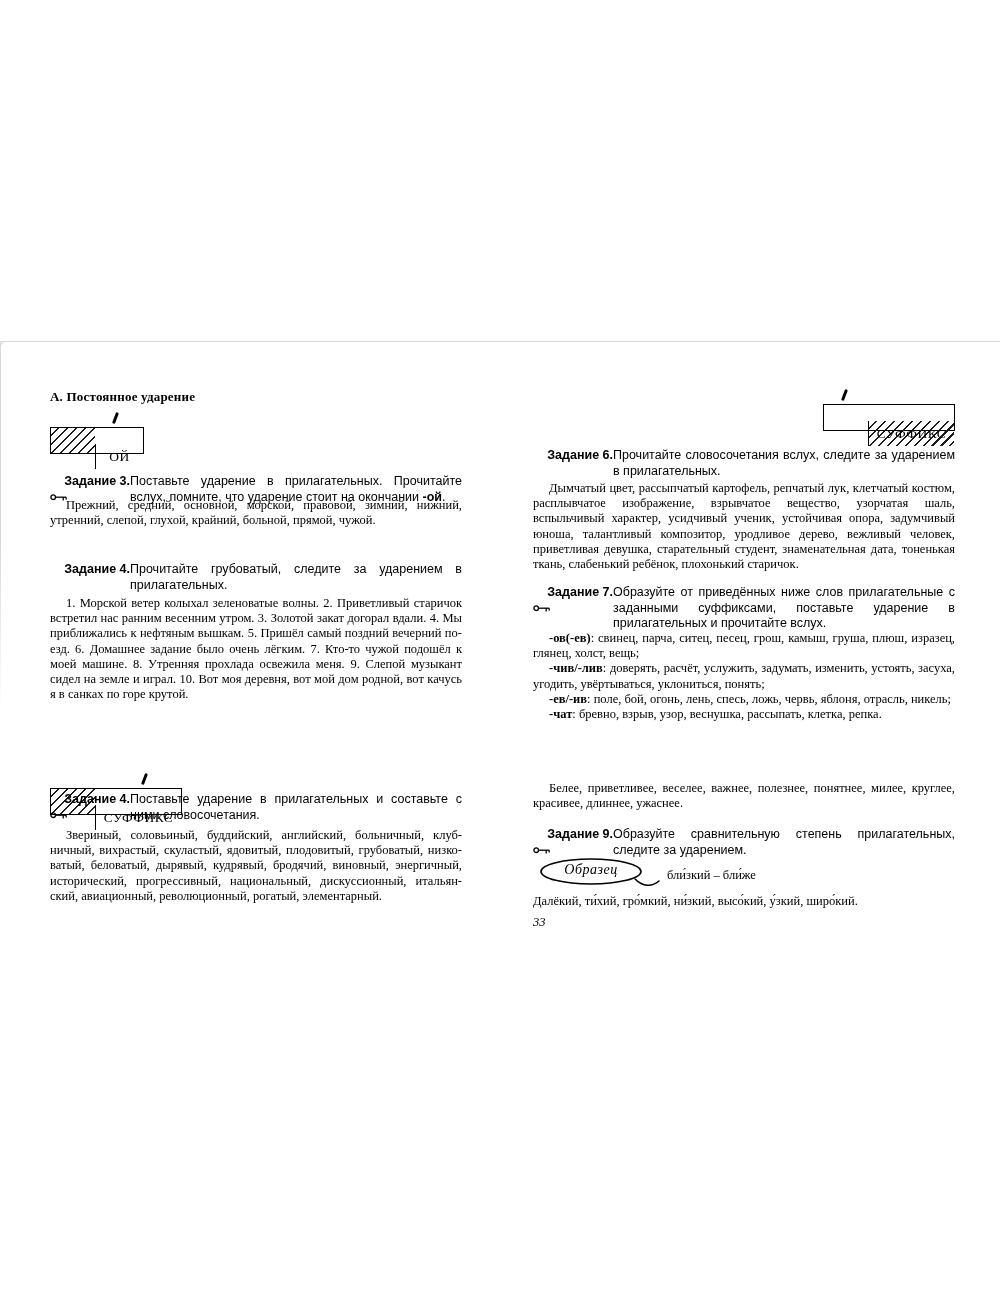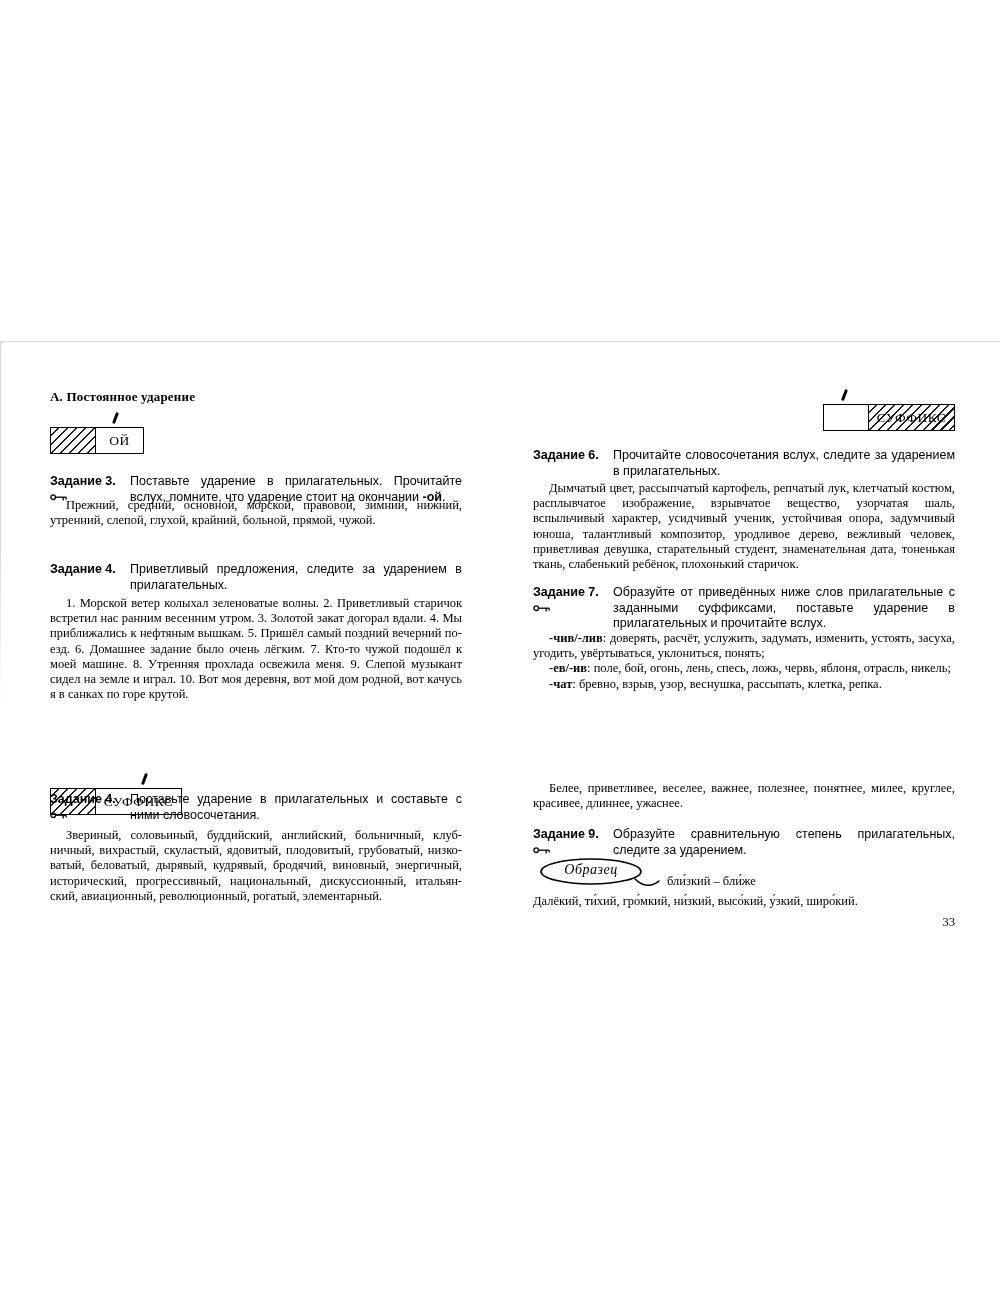--- a/index.html
+++ b/index.html
@@ -17,21 +17,21 @@
 
   .col{position:absolute;top:0;height:952px;}
   #col-left{left:50px;width:412px;}
   #col-right{left:533px;width:422px;}
   .abs{position:absolute;left:0;right:0;}
 
   .section-title{font:bold 13px/16px "Liberation Serif", serif;letter-spacing:.2px;}
 
   
   .task{display:flex;}
-  .task-label-cell{width:80px;flex:0 0 80px;}
+  .task-label-cell{width:80px;flex:0 0 80px;text-align:right;}
   .task-label{font:bold 12.5px/15px "Liberation Sans", sans-serif;}
   .key-icon{display:block;margin-top:4px;}
   .task-instr{flex:1;font:12.5px/15.5px "Liberation Sans", sans-serif;
     text-align:justify;-moz-text-align-last:left;text-align-last:left;}
   .task-instr b{font-weight:bold;}
 
   
   .para{font:12.5px/15.2px "Liberation Serif", serif;text-align:justify;
     -moz-text-align-last:left;text-align-last:left;text-indent:16px;margin:0;}
   .group{margin:0;}
@@ -39,33 +39,33 @@
 
   
   .boxwrap{position:relative;height:42px;}
   .stress-mark{position:absolute;top:0;width:3px;height:12px;background:#000;
     border-radius:1.5px;transform:rotate(21deg);}
   .sbox{position:absolute;top:15px;display:flex;border:1.5px solid #000;height:27px;box-sizing:border-box;background:#fff;}
   .cell{box-sizing:border-box;height:100%;}
   .cell-hatch{width:44px;background:repeating-linear-gradient(135deg,transparent 0 4.8px,#1c1c1c 4.8px 6.3px);}
   .cell-empty{width:44px;background:#fff;}
   .cell-label{display:flex;align-items:center;justify-content:center;
-    font:13.5px "Liberation Serif", serif;letter-spacing:.5px;padding:0 6px;border-left:1.5px solid #000;}
+    font:13.5px "Liberation Serif", serif;letter-spacing:.5px;padding:0 6px;border-left:1.5px solid #000;margin-top:16px;}
   .cell-label.hatched{background:repeating-linear-gradient(135deg,transparent 0 4.8px,#1c1c1c 4.8px 6.3px);}
 
   
   .obrazec-row{display:flex;align-items:flex-start;}
   .obrazec{position:relative;width:124px;height:32px;flex:0 0 124px;margin-left:6px;}
   .obrazec svg{position:absolute;left:0;top:0;}
   .obrazec-label{position:absolute;left:0;top:5px;width:104px;text-align:center;
     font:italic 14px "Liberation Serif", serif;letter-spacing:.5px;}
-  .obrazec-example{font:12.5px/15px "Liberation Serif", serif;margin-top:17px;margin-left:4px;}
+  .obrazec-example{font:12.5px/15px "Liberation Serif", serif;margin-top:11px;margin-left:4px;}
 
   .page-number{font:12.5px "Liberation Serif", serif;}
-  .pn-right{text-align:right;}
+  .pn-right{font-style:italic;}
 </style>
 </head>
 <body>
 
 <div class="card-top"></div>
 <div class="card-left"></div>
 <div class="card-corner"></div>
 
 <div class="col" id="col-left">
 
@@ -91,21 +91,21 @@
     </div>
     <div class="task-instr"><span>Поставьте ударение в прилагательных. Прочитайте вслух, пом­ните, что ударение стоит на окончании </span><b>-ой</b><span>.</span></div>
   </div>
 
   <p class="abs para" style="top:498px">Прежний, средний, основной, морской, правовой, зимний, нижний, утренний, слепой, глухой, крайний, больной, прямой, чужой.</p>
 
   <div class="abs task" style="top:562px">
     <div class="task-label-cell">
       <div class="task-label">Задание 4.</div>
     </div>
-    <div class="task-instr">Приветливый предложения, следите за ударением в прилага­тельных.</div>
+    <div class="task-instr">Прочитайте грубоватый, следите за ударением в прилага­тельных.</div>
   </div>
 
   <p class="abs para" style="top:596px">1. Морской ветер колыхал зеленоватые волны. 2. Приветливый старичок встретил нас ранним весенним утром. 3. Золотой закат догорал вдали. 4. Мы приближались к нефтяным вышкам. 5. Пришёл самый поздний вечерний по­езд. 6. Домашнее задание было очень лёгким. 7. Кто-то чужой подошёл к моей машине. 8. Утренняя прохлада освежила меня. 9. Слепой музыкант сидел на земле и играл. 10. Вот моя деревня, вот мой дом родной, вот качусь я в санках по горе крутой.</p>
 
   <div class="abs boxwrap" style="top:731px">
     <span class="stress-mark" style="left:93px"></span>
     <div class="sbox" style="left:0">
       <div class="cell cell-hatch"></div>
       <div class="cell cell-label" style="width:86px">СУФФИКС</div>
     </div>
@@ -154,20 +154,21 @@
         <circle cx="3.2" cy="4.2" r="2.3" fill="none" stroke="#000" stroke-width="1.3"></circle>
         <line x1="5.6" y1="4.2" x2="16.2" y2="4.2" stroke="#000" stroke-width="1.3"></line>
         <line x1="13.2" y1="4.2" x2="13.2" y2="7.6" stroke="#000" stroke-width="1.3"></line>
         <line x1="16.2" y1="4.2" x2="16.2" y2="6.4" stroke="#000" stroke-width="1.3"></line>
       </svg>
     </div>
     <div class="task-instr">Образуйте от приведённых ниже слов прилагательные с задан­ными суффиксами, поставьте ударение в прилагательных и про­читайте вслух.</div>
   </div>
 
   <div class="abs" style="top:631px">
+    <p class="para group"><b class="gsuf">-ов(-ев)</b><span>: </span><span>свинец, парча, ситец, песец, грош, камыш, груша, плюш, изра­зец, глянец, холст, вещь;</span></p>
     <p class="para group"><b class="gsuf">-чив/-лив</b><span>: </span><span>доверять, расчёт, услужить, задумать, изменить, устоять, засуха, угодить, увёртываться, уклониться, понять;</span></p>
     <p class="para group"><b class="gsuf">-ев/-ив</b><span>: </span><span>поле, бой, огонь, лень, спесь, ложь, червь, яблоня, отрасль, ни­кель;</span></p>
     <p class="para group"><b class="gsuf">-чат</b><span>: </span><span>бревно, взрыв, узор, веснушка, рассыпать, клетка, репка.</span></p>
   </div>
 
 
   <p class="abs para" style="top:781px">Белее, приветливее, веселее, важнее, полезнее, понятнее, милее, круглее, красивее, длиннее, ужаснее.</p>
 
   <div class="abs task" style="top:827px">
     <div class="task-label-cell">

